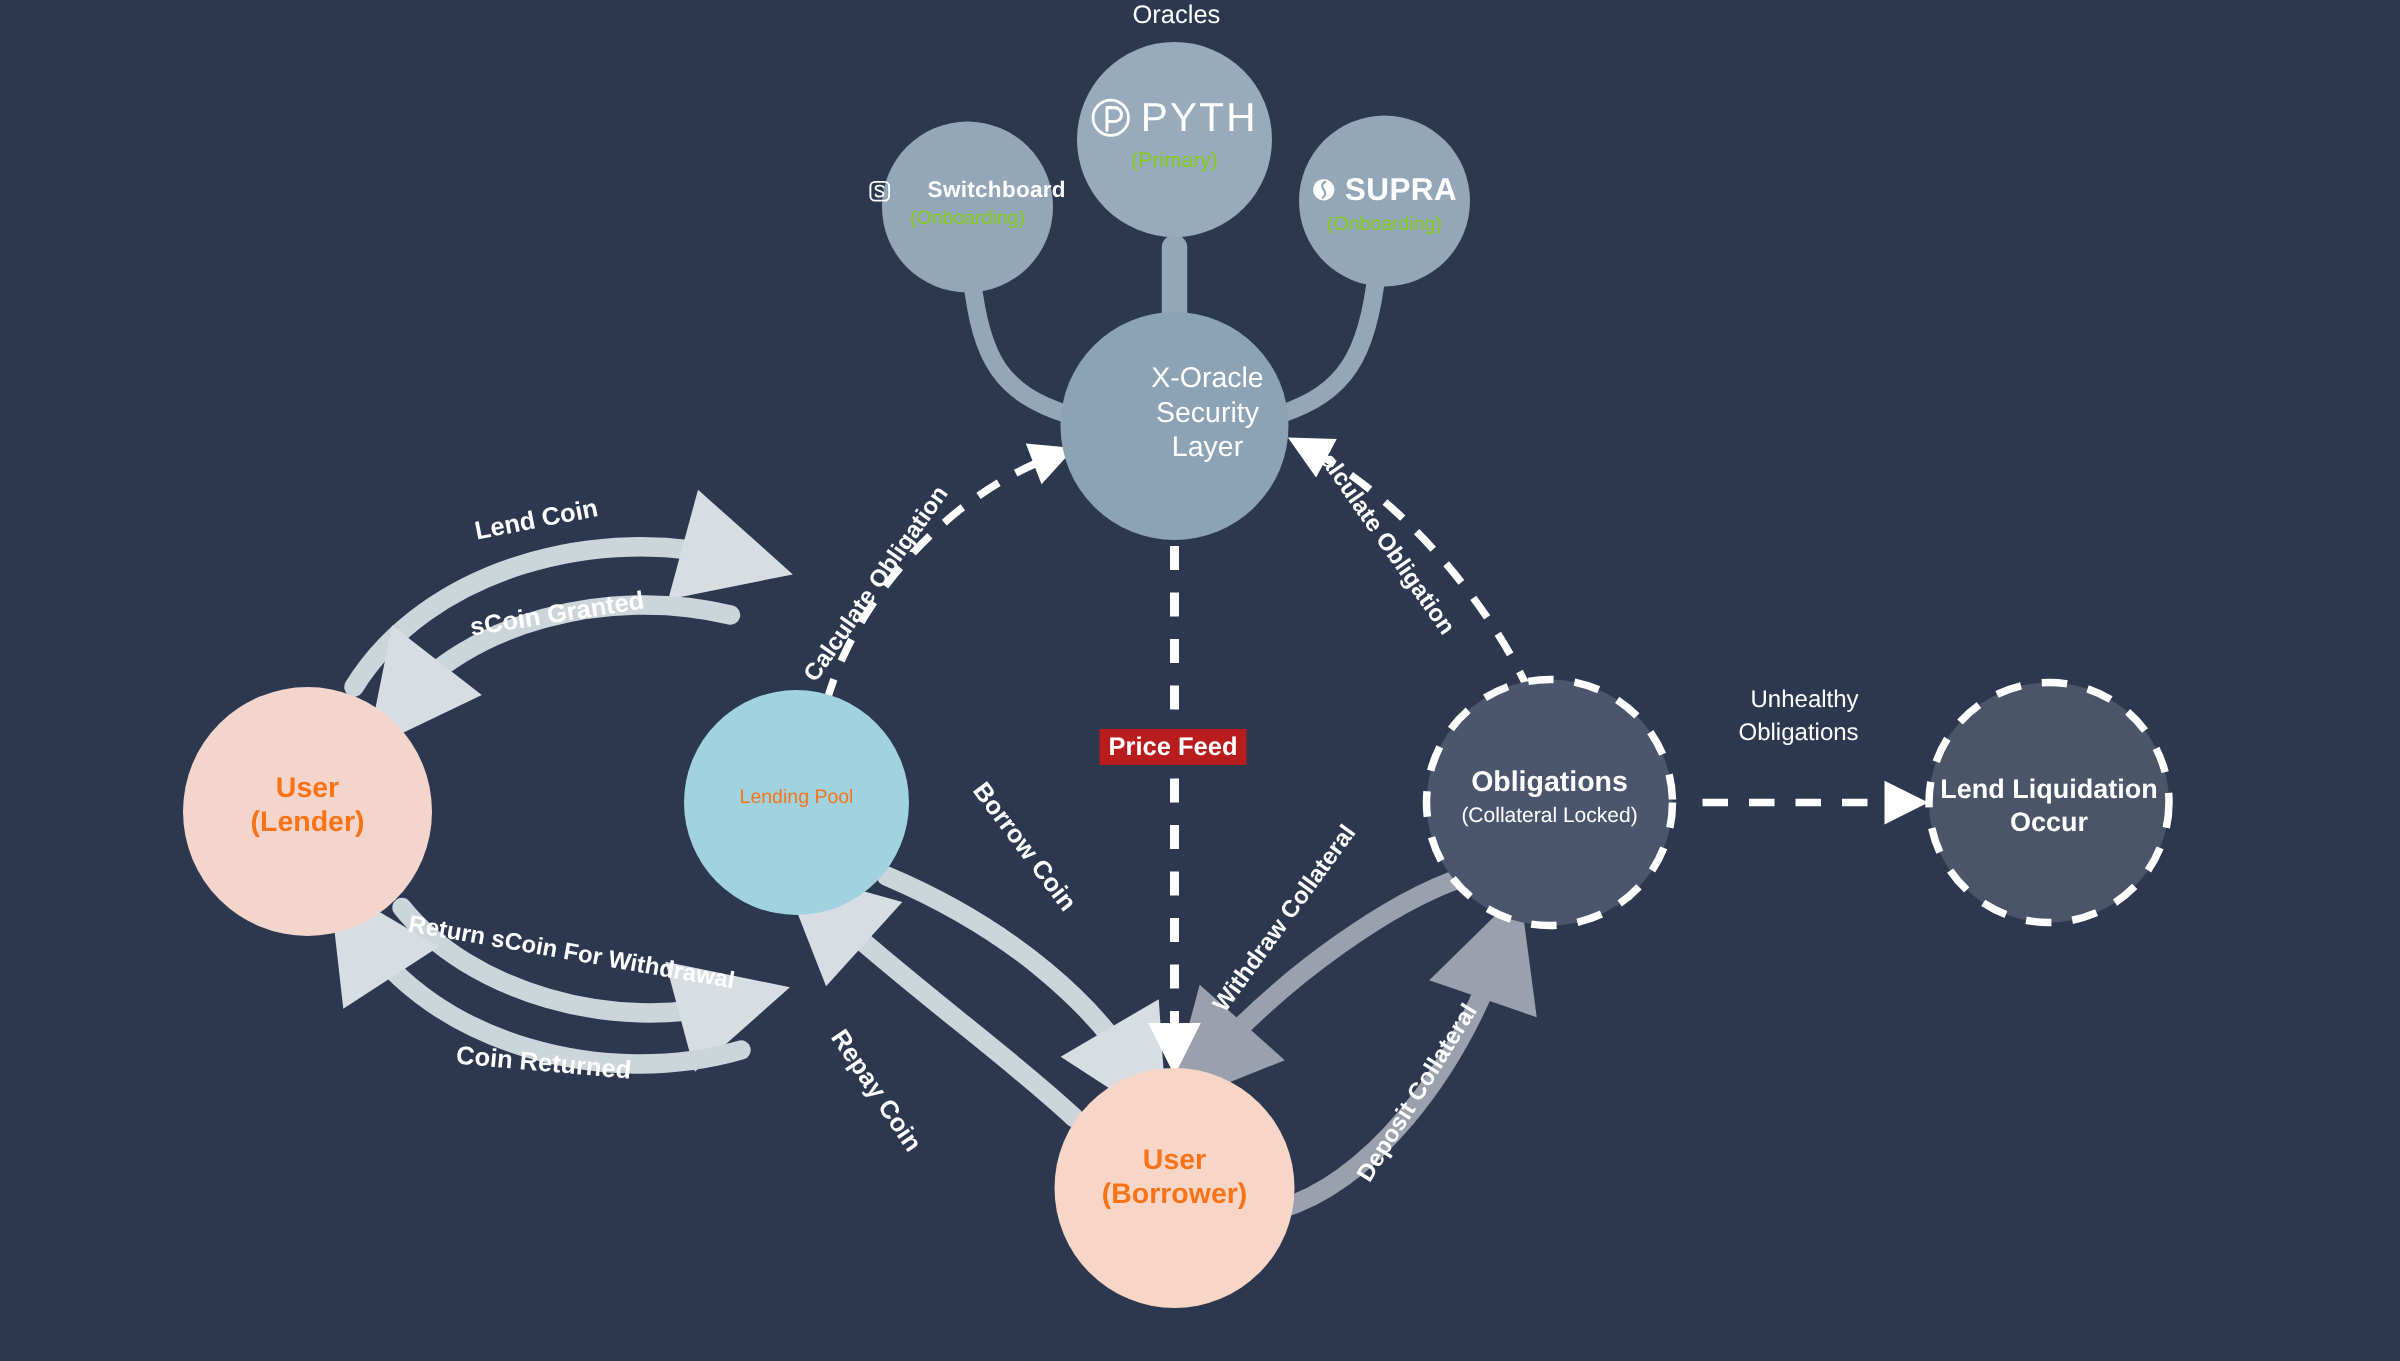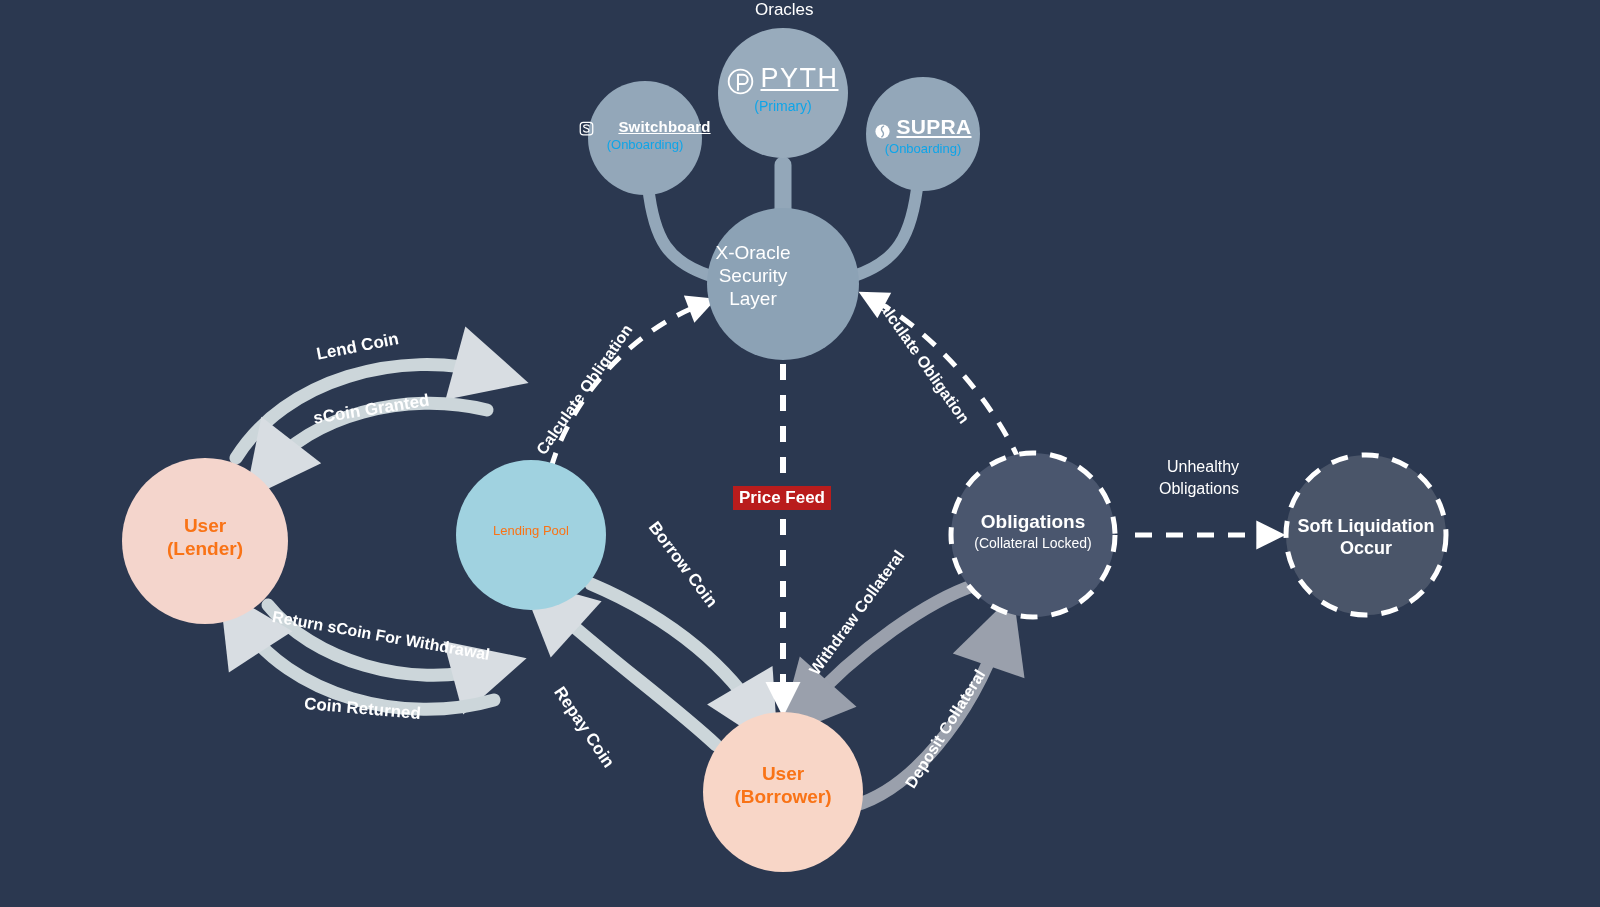--- a/index.html
+++ b/index.html
@@ -38,31 +38,30 @@
   }
   .section-title {
     position: absolute;
     color: #ffffff;
     font-size: 17px;
     font-weight: normal;
     white-space: nowrap;
   }
   .logo-row {
     display: flex;
-    align-items: flex-end;
+    align-items: center;
     justify-content: center;
     gap: 6px;
-    text-decoration: underline;
   }
   .logo-text {
     color: #ffffff;
     letter-spacing: 0.5px;
   }
   .sub-paren {
-    color: #0ea5e9;
+    color: #84cc16;
     font-weight: normal;
   }
 </style>
 </head>
 <body>
 
 <div id="canvas">
 
   <svg class="layer" viewBox="0 0 1600 907">
     <defs>
@@ -154,21 +153,21 @@
     <div class="logo-row" style="gap:5px;">
       <svg width="17" height="17" viewBox="0 0 24 24">
         <circle cx="12" cy="12" r="10" fill="#ffffff"></circle>
         <path d="M13.5 4.5 C9 7 10.5 10 12 12 C13.5 14 14.5 17 11 19.5" stroke="#93a7b9" stroke-width="2" fill="none" stroke-linecap="round"></path>
       </svg>
       <span class="logo-text" style="font-size:21px; font-weight:bold; letter-spacing:0.3px;">SUPRA</span>
     </div>
     <div class="sub-paren" style="font-size:13px; margin-top:1px;">(Onboarding)</div>
   </div>
 
-  <div class="node-label nl-light" style="left:653px; top:241px; width:200px; font-size:19px;">
+  <div class="node-label nl-light" style="left:705px; top:241px; width:200px; font-size:19px;">
     <div>X-Oracle</div>
     <div>Security</div>
     <div>Layer</div>
   </div>
 
   <div class="node-label nl-dark" style="left:105px; top:514px; width:200px; font-size:19px; font-weight:bold;">
     <div>User</div>
     <div>(Lender)</div>
   </div>
 
@@ -180,21 +179,21 @@
     <div>User</div>
     <div>(Borrower)</div>
   </div>
 
   <div class="node-label nl-light" style="left:928px; top:510px; width:210px;">
     <div style="font-size:19px; font-weight:bold;">Obligations</div>
     <div style="font-size:14px; margin-top:2px;">(Collateral Locked)</div>
   </div>
 
   <div class="node-label nl-light" style="left:1266px; top:516px; width:200px; font-size:18px; font-weight:bold;">
-    <div>Soft Liquidation</div>
+    <div>Lend Liquidation</div>
     <div>Occur</div>
   </div>
 
   <div class="edge-label" style="left:315px; top:345px; font-size:17px; transform:rotate(-11deg); transform-origin:left top;">Lend Coin</div>
 
   <div class="edge-label" style="left:312px; top:409px; font-size:17px; transform:rotate(-9deg); transform-origin:left top;">sCoin Granted</div>
 
   <div class="edge-label" style="left:274px; top:608px; font-size:16px; transform:rotate(10deg); transform-origin:left top;">Return sCoin For Withdrawal</div>
 
   <div class="edge-label" style="left:305px; top:694px; font-size:17px; transform:rotate(5deg); transform-origin:left top;">Coin Returned</div>

